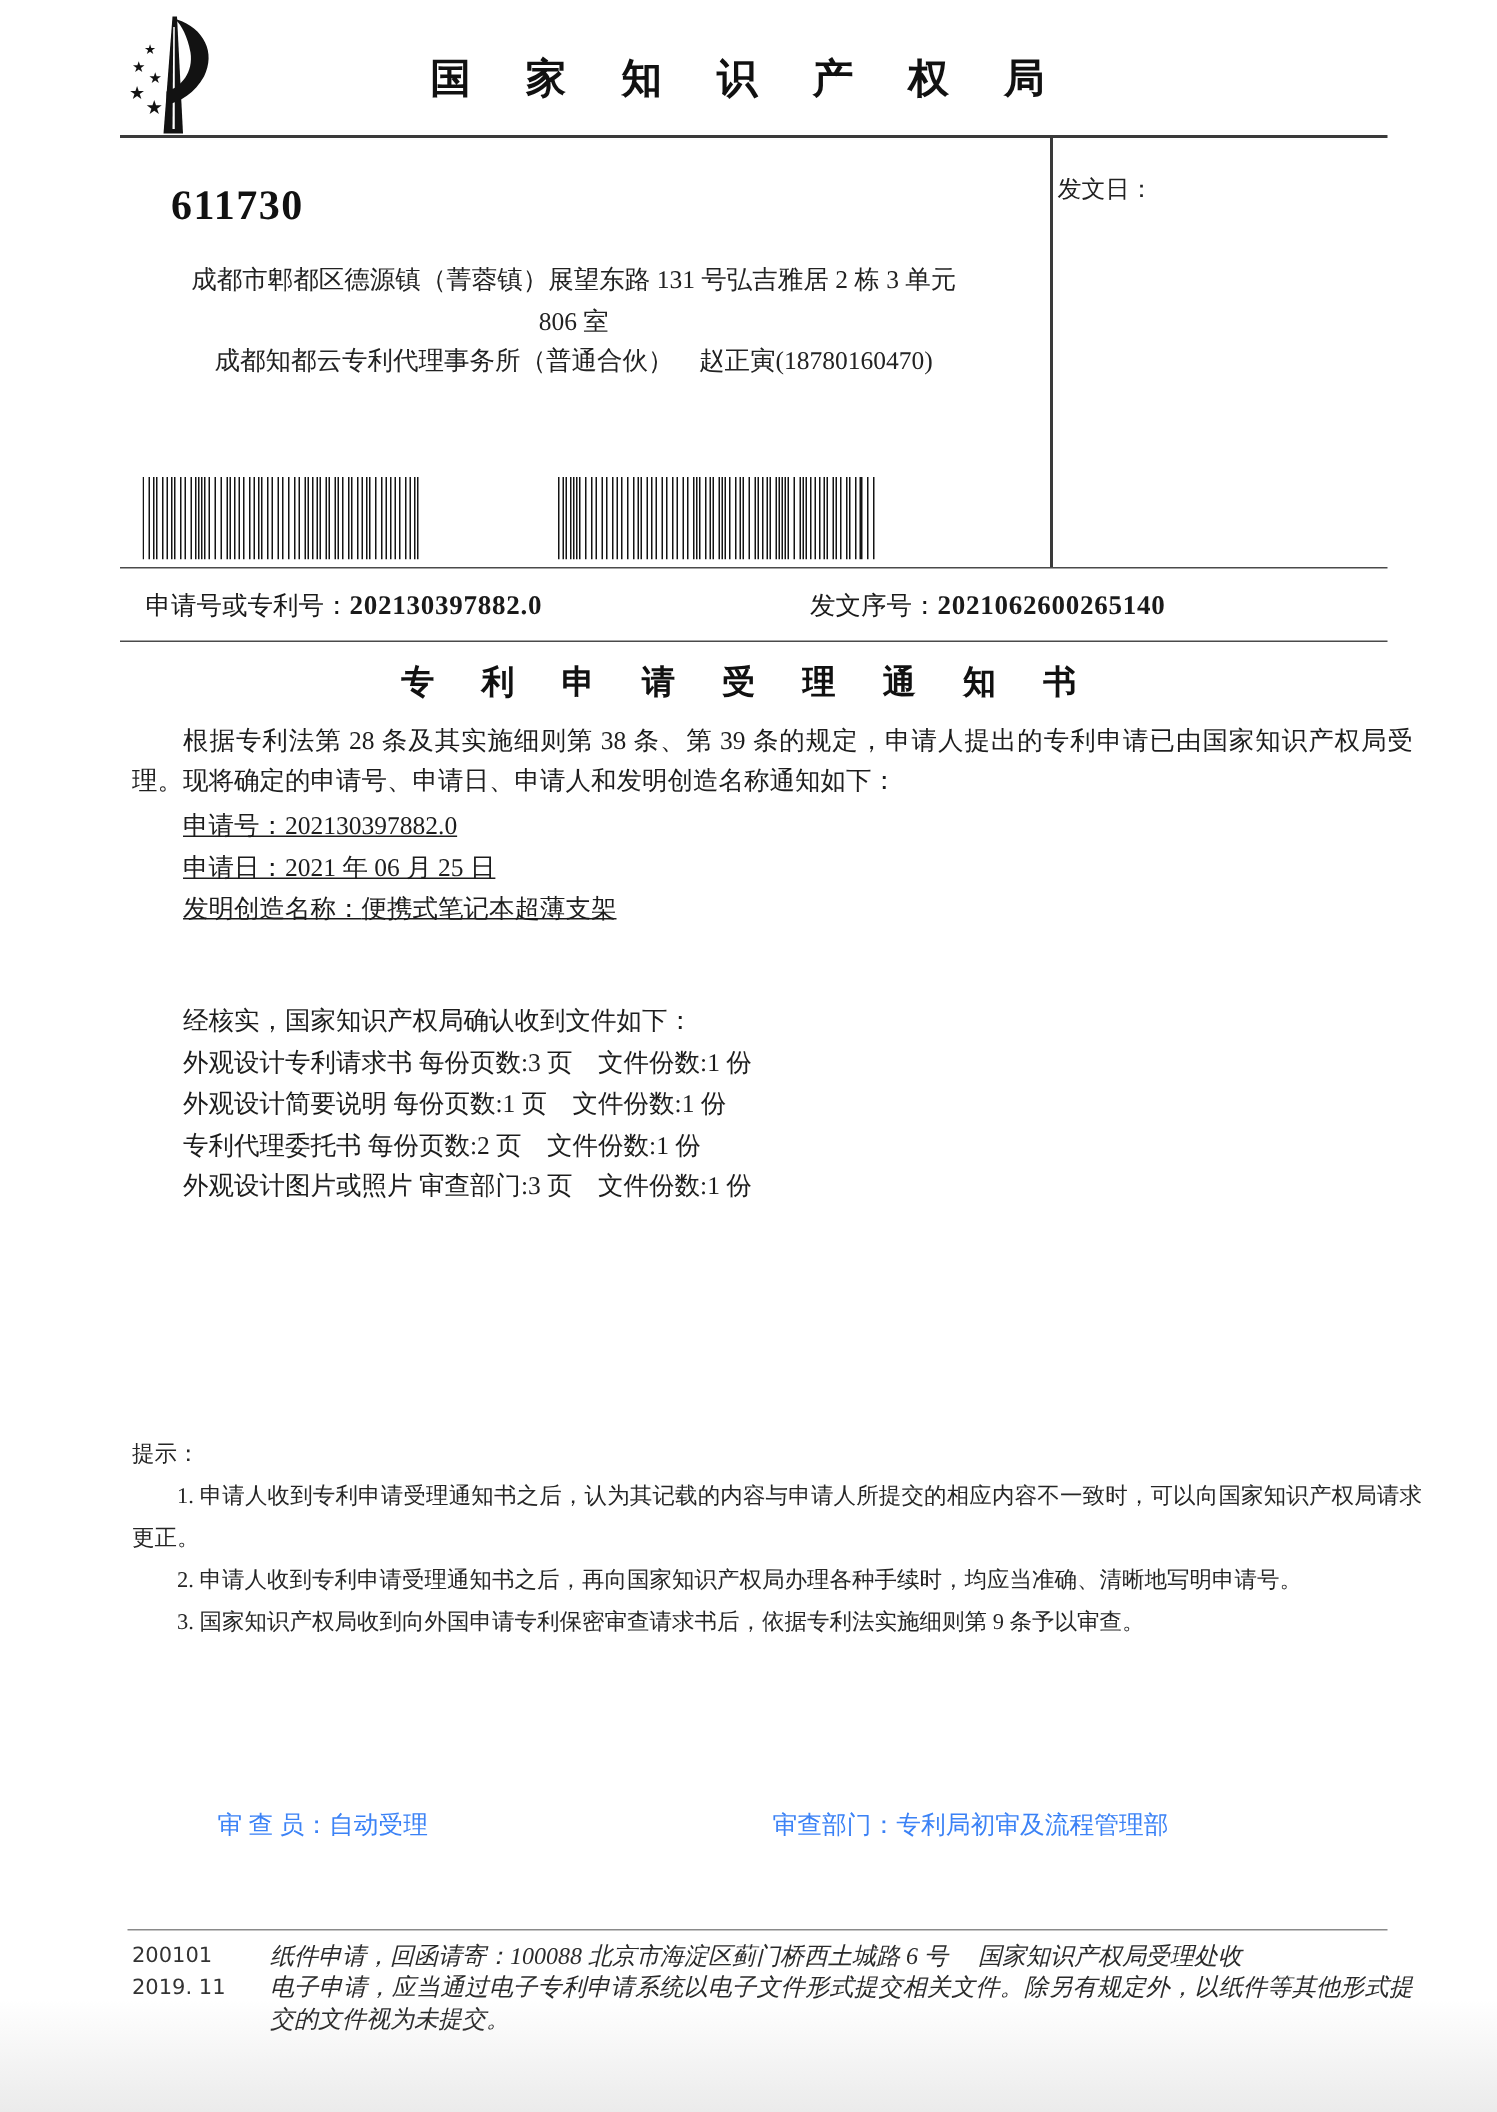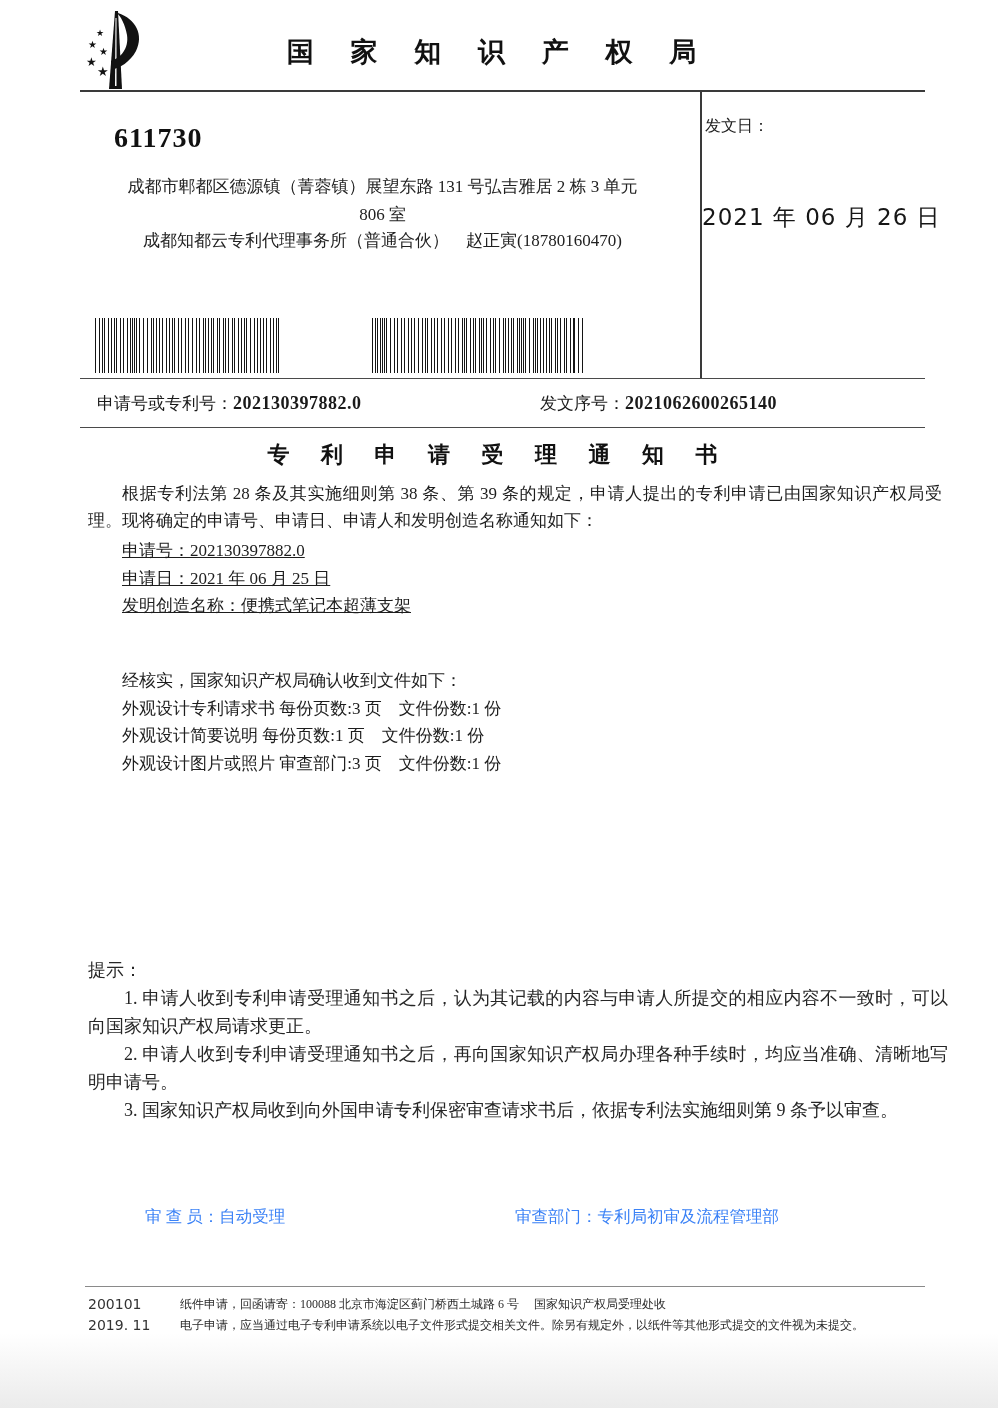--- a/index.html
+++ b/index.html
@@ -43,33 +43,33 @@
   .doc-title { left:0; right:0; top:440px; text-align:center;
     font-size:22px; font-weight:700; letter-spacing:13px; color:#111; }
   .intro { left:88px; top:480px; width:854px; font-size:17px; line-height:27px;
     text-indent:2em; text-align:justify; color:#1d1d1d; }
   .fields { left:88px; top:537px; width:700px; font-size:17px; line-height:27.6px; color:#1d1d1d; }
   .fields div { padding-left:2em;text-decoration:underline; }
   .received { left:88px; top:667px; width:760px; font-size:17px; line-height:27.6px; color:#1d1d1d; }
   .received div { padding-left:2em; }
 
   
-  .tips { left:88px; top:956px; width:860px; font-size:18px; line-height:28px; color:#262626; }
+  .tips { left:88px; top:956px; width:860px; font-size:15px; line-height:28px; color:#262626; }
   .tips p { text-indent:2em; text-align:justify; }
   .tips .tips-heading { text-indent:0; }
 
   
   .sig-row { top:1206px; font-size:16.5px; color:#3b82f6; }
 
   
   .footer-rule { border-top:1.5px solid #8a8a8a; height:0; }
   .footer-codes { left:88px; top:1294px; font-size:14px; line-height:21px; color:#333;
     font-family:"DejaVu Sans","Liberation Sans",sans-serif; }
-  .footer-text { left:180px; top:1294px; width:762px; font-size:12px; line-height:21px;
-    color:#2a2a2a; text-align:justify; }
+  .footer-text { left:180px; top:1294px; width:762px; font-size:16px; line-height:21px;
+    color:#2a2a2a; text-align:justify;font-style:italic; }
 
   .scan-shadow { left:0; right:0; bottom:0; height:75px;
     background:linear-gradient(to bottom, rgba(130,130,130,0) 0%, rgba(130,130,130,0.16) 100%);
     pointer-events:none; }
 </style>
 </head>
 <body>
 
 <div class="page">
 
@@ -88,21 +88,20 @@
   <div class="abs rule" style="left:80px; top:90px; width:845px;"></div>
 
   <div class="abs vline" style="left:700px; top:91px; height:287px;"></div>
 
   <div class="abs postal-code">611730</div>
   <div class="abs addr" style="top:175px;">成都市郫都区德源镇（菁蓉镇）展望东路 131 号弘吉雅居 2 栋 3 单元</div>
   <div class="abs addr" style="top:203px;">806 室</div>
   <div class="abs addr" style="top:229px;">成都知都云专利代理事务所（普通合伙）　赵正寅(18780160470)</div>
 
   <div class="abs issue-date-label">发文日：</div>
-  <div class="abs issue-date">2021 年 06 月 26 日</div>
 
   <div class="abs barcode" id="barcode1" style="left:95px; width:230px;"><i style="width: 1px; margin-right: 3px;"></i><i style="width: 1px; margin-right: 2px;"></i><i style="width: 1px; margin-right: 1px;"></i><i style="width: 1px; margin-right: 3px;"></i><i style="width: 1px; margin-right: 2px;"></i><i style="width: 1px; margin-right: 2px;"></i><i style="width: 1px; margin-right: 1px;"></i><i style="width: 1px; margin-right: 3px;"></i><i style="width: 1px; margin-right: 2px;"></i><i style="width: 1px; margin-right: 3px;"></i><i style="width: 1px; margin-right: 2px;"></i><i style="width: 1px; margin-right: 1px;"></i><i style="width: 1px; margin-right: 1px;"></i><i style="width: 1px; margin-right: 1px;"></i><i style="width: 1px; margin-right: 2px;"></i><i style="width: 1px; margin-right: 3px;"></i><i style="width: 1px; margin-right: 3px;"></i><i style="width: 1px; margin-right: 3px;"></i><i style="width: 1px; margin-right: 1px;"></i><i style="width: 1px; margin-right: 2px;"></i><i style="width: 1px; margin-right: 2px;"></i><i style="width: 1px; margin-right: 2px;"></i><i style="width: 1px; margin-right: 3px;"></i><i style="width: 1px; margin-right: 2px;"></i><i style="width: 1px; margin-right: 2px;"></i><i style="width: 1px; margin-right: 1px;"></i><i style="width: 1px; margin-right: 3px;"></i><i style="width: 1px; margin-right: 2px;"></i><i style="width: 1px; margin-right: 3px;"></i><i style="width: 1px; margin-right: 2px;"></i><i style="width: 1px; margin-right: 3px;"></i><i style="width: 1px; margin-right: 3px;"></i><i style="width: 1px; margin-right: 2px;"></i><i style="width: 1px; margin-right: 3px;"></i><i style="width: 1px; margin-right: 1px;"></i><i style="width: 1px; margin-right: 2px;"></i><i style="width: 1px; margin-right: 2px;"></i><i style="width: 1px; margin-right: 1px;"></i><i style="width: 1px; margin-right: 3px;"></i><i style="width: 1px; margin-right: 1px;"></i><i style="width: 1px; margin-right: 3px;"></i><i style="width: 1px; margin-right: 1px;"></i><i style="width: 1px; margin-right: 2px;"></i><i style="width: 1px; margin-right: 3px;"></i><i style="width: 1px; margin-right: 1px;"></i><i style="width: 1px; margin-right: 3px;"></i><i style="width: 1px; margin-right: 2px;"></i><i style="width: 1px; margin-right: 2px;"></i><i style="width: 1px; margin-right: 1px;"></i><i style="width: 1px; margin-right: 3px;"></i><i style="width: 1px; margin-right: 3px;"></i><i style="width: 1px; margin-right: 2px;"></i><i style="width: 1px; margin-right: 2px;"></i><i style="width: 1px; margin-right: 2px;"></i><i style="width: 1px; margin-right: 2px;"></i><i style="width: 1px; margin-right: 3px;"></i><i style="width: 1px; margin-right: 2px;"></i><i style="width: 1px; margin-right: 2px;"></i><i style="width: 1px; margin-right: 1px;"></i><i style="width: 1px; margin-right: 2px;"></i></div>
   <div class="abs barcode" id="barcode2" style="left:372px; width:278px;"><i style="width: 1px; margin-right: 2px;"></i><i style="width: 1px; margin-right: 1px;"></i><i style="width: 1px; margin-right: 2px;"></i><i style="width: 1px; margin-right: 1px;"></i><i style="width: 1px; margin-right: 1px;"></i><i style="width: 1px; margin-right: 1px;"></i><i style="width: 1px; margin-right: 3px;"></i><i style="width: 1px; margin-right: 3px;"></i><i style="width: 1px; margin-right: 2px;"></i><i style="width: 1px; margin-right: 3px;"></i><i style="width: 1px; margin-right: 2px;"></i><i style="width: 1px; margin-right: 3px;"></i><i style="width: 1px; margin-right: 2px;"></i><i style="width: 1px; margin-right: 2px;"></i><i style="width: 1px; margin-right: 3px;"></i><i style="width: 1px; margin-right: 3px;"></i><i style="width: 1px; margin-right: 2px;"></i><i style="width: 1px; margin-right: 1px;"></i><i style="width: 1px; margin-right: 3px;"></i><i style="width: 1px; margin-right: 2px;"></i><i style="width: 1px; margin-right: 2px;"></i><i style="width: 1px; margin-right: 3px;"></i><i style="width: 1px; margin-right: 2px;"></i><i style="width: 1px; margin-right: 3px;"></i><i style="width: 1px; margin-right: 2px;"></i><i style="width: 1px; margin-right: 3px;"></i><i style="width: 1px; margin-right: 2px;"></i><i style="width: 1px; margin-right: 3px;"></i><i style="width: 1px; margin-right: 1px;"></i><i style="width: 1px; margin-right: 1px;"></i><i style="width: 1px; margin-right: 3px;"></i><i style="width: 1px; margin-right: 2px;"></i><i style="width: 1px; margin-right: 1px;"></i><i style="width: 1px; margin-right: 3px;"></i><i style="width: 1px; margin-right: 1px;"></i><i style="width: 1px; margin-right: 1px;"></i><i style="width: 1px; margin-right: 2px;"></i><i style="width: 1px; margin-right: 3px;"></i><i style="width: 1px; margin-right: 2px;"></i><i style="width: 1px; margin-right: 1px;"></i><i style="width: 1px; margin-right: 3px;"></i><i style="width: 1px; margin-right: 3px;"></i><i style="width: 1px; margin-right: 1px;"></i><i style="width: 1px; margin-right: 2px;"></i><i style="width: 1px; margin-right: 2px;"></i><i style="width: 1px; margin-right: 1px;"></i><i style="width: 1px; margin-right: 3px;"></i><i style="width: 1px; margin-right: 1px;"></i><i style="width: 1px; margin-right: 1px;"></i><i style="width: 1px; margin-right: 1px;"></i><i style="width: 1px; margin-right: 1px;"></i><i style="width: 1px; margin-right: 3px;"></i><i style="width: 1px; margin-right: 3px;"></i><i style="width: 1px; margin-right: 1px;"></i><i style="width: 1px; margin-right: 1px;"></i><i style="width: 1px; margin-right: 2px;"></i><i style="width: 1px; margin-right: 2px;"></i><i style="width: 1px; margin-right: 2px;"></i><i style="width: 1px; margin-right: 2px;"></i><i style="width: 1px; margin-right: 1px;"></i><i style="width: 1px; margin-right: 3px;"></i><i style="width: 1px; margin-right: 1px;"></i><i style="width: 1px; margin-right: 2px;"></i><i style="width: 1px; margin-right: 3px;"></i><i style="width: 1px; margin-right: 1px;"></i><i style="width: 1px; margin-right: 3px;"></i><i style="width: 1px; margin-right: 2px;"></i><i style="width: 2px; margin-right: 3px;"></i><i style="width: 1px; margin-right: 3px;"></i><i style="width: 1px; margin-right: 1px;"></i></div>
 
   <div class="abs rule-thin" style="left:80px; top:378px; width:845px;"></div>
 
   <div class="abs ref-row" style="left:97px;">
     <span class="ref-label">申请号或专利号：</span><span class="ref-value">202130397882.0</span>
   </div>
   <div class="abs ref-row" style="left:540px;">
@@ -118,20 +117,21 @@
   <div class="abs fields">
     <div><span>申请号：</span><span>202130397882.0</span></div>
     <div><span>申请日：</span><span>2021 年 06 月 25 日</span></div>
     <div><span>发明创造名称：</span><span>便携式笔记本超薄支架</span></div>
   </div>
 
   <div class="abs received">
     <div>经核实，国家知识产权局确认收到文件如下：</div>
     <div>外观设计专利请求书 每份页数:3 页　文件份数:1 份</div>
     <div>外观设计简要说明 每份页数:1 页　文件份数:1 份</div>
+    <div>专利代理委托书 每份页数:2 页　文件份数:1 份</div>
     <div>外观设计图片或照片 审查部门:3 页　文件份数:1 份</div>
   </div>
 
   <div class="abs tips">
     <p class="tips-heading">提示：</p>
     <p>1. 申请人收到专利申请受理通知书之后，认为其记载的内容与申请人所提交的相应内容不一致时，可以向国家知识产权局请求更正。</p>
     <p>2. 申请人收到专利申请受理通知书之后，再向国家知识产权局办理各种手续时，均应当准确、清晰地写明申请号。</p>
     <p>3. 国家知识产权局收到向外国申请专利保密审查请求书后，依据专利法实施细则第 9 条予以审查。</p>
   </div>
 

